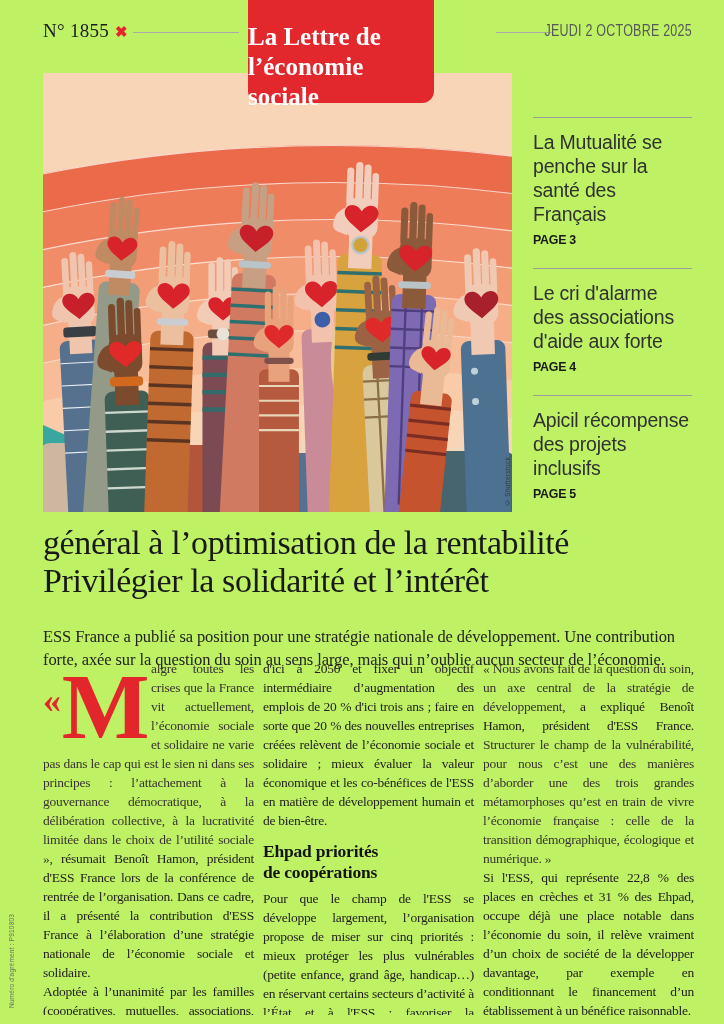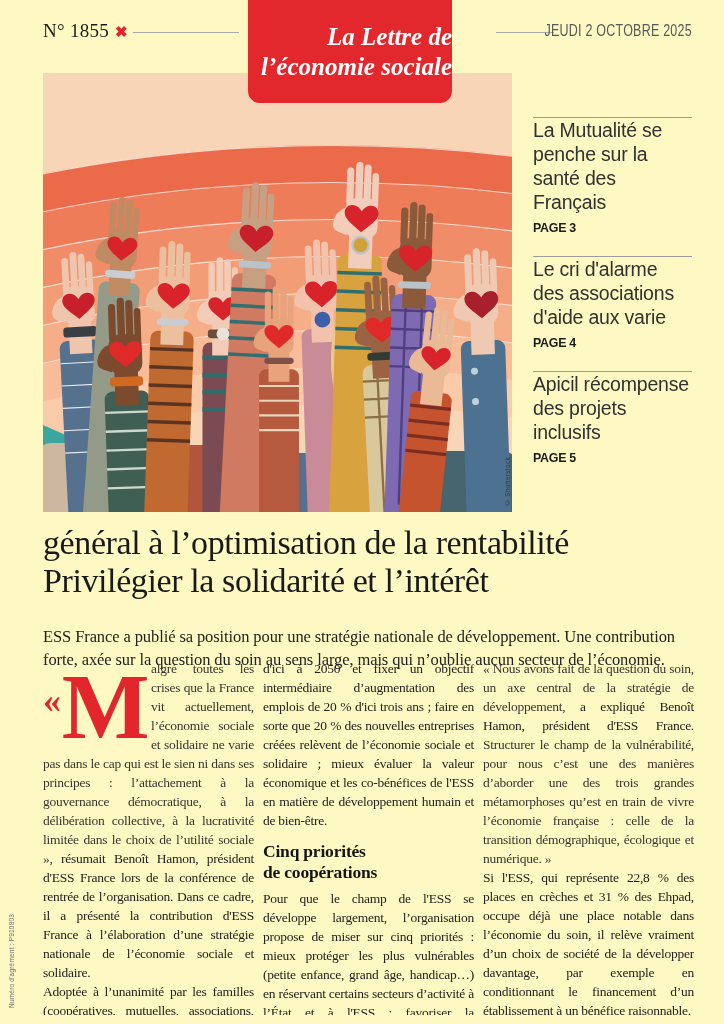--- a/index.html
+++ b/index.html
@@ -1,44 +1,44 @@
 <!DOCTYPE html>
 <html lang="fr"><head>
 <meta charset="utf-8">
 <style>
   html,body{margin:0;padding:0;background:#e8e8e8;}
-  .page{position:relative;width:724px;height:1024px;background:#fef9c3;overflow:hidden;
+  .page{position:relative;width:724px;height:1024px;background:#bef264;overflow:hidden;
         font-family:"Liberation Serif",serif;color:#1e1c1b;}
 
   
   .issue{position:absolute;left:43px;top:20px;font-size:19px;color:#1a1a1a;letter-spacing:.3px;}
   .red-x{position:absolute;left:115px;top:23px;color:#e2262b;font-size:15px;font-weight:bold;
          font-family:"Liberation Sans",sans-serif;}
   .dash-left{position:absolute;left:133px;top:32px;width:106px;height:0;border-top:1px solid #aaa;}
   .dash-right{position:absolute;left:496px;top:32px;width:58px;height:0;border-top:1px solid #aaa;}
-  .masthead-box{position:absolute;left:248px;top:0;width:204px;height:103px;background:#e2272d;
-        border-radius:0 0 12px 12px;z-index:5;text-align:right;color:#fff;
-        font-weight:bold;font-size:25px;line-height:30px;padding-top:0;box-sizing:border-box;font-style:italic;}
+  .masthead-box{position:absolute;left:248px;top:0;width:186px;height:103px;background:#e2272d;
+        border-radius:0 0 12px 12px;z-index:5;text-align:left;color:#fff;
+        font-weight:bold;font-size:25px;line-height:30px;padding-top:0;box-sizing:border-box;}
   .masthead-box .inner{margin-top:22px;}
   .masthead-box span{display:block;}
   .issue-date{position:absolute;right:32px;top:22px;font-family:"Liberation Sans",sans-serif;
         font-size:16px;color:#57585a;transform:scaleX(.78);transform-origin:100% 50%;
         white-space:nowrap;letter-spacing:.3px;}
 
   
   .illo{position:absolute;left:43px;top:73px;width:469px;height:439px;overflow:hidden;}
   .illo svg{display:block;}
   .credit{position:absolute;right:1px;bottom:6px;font-family:"Liberation Sans",sans-serif;
         font-size:6.5px;color:#2e2e2e;writing-mode:vertical-rl;transform:rotate(180deg);
         letter-spacing:.3px;opacity:.85;}
 
   
   .sidebar{position:absolute;left:533px;top:117px;width:159px;
         font-family:"Liberation Sans",sans-serif;color:#313131;}
-  .teaser{border-top:1px solid #9c9c9c;margin-bottom:21px;}
+  .teaser{border-top:1px solid #9c9c9c;padding-top:12px;margin-bottom:21px;}
   .teaser .t-title{font-size:19.5px;line-height:24px;letter-spacing:-.2px;}
   .teaser .t-page{margin-top:6px;font-size:13.5px;font-weight:bold;color:#1a1a1a;
         letter-spacing:-.3px;transform:scaleX(.92);transform-origin:0 50%;}
 
   
   .headline{position:absolute;left:43px;top:524px;width:660px;font-size:34px;line-height:38px;
         color:#191919;letter-spacing:-.4px;}
   .headline span{display:block;}
   .lede{position:absolute;left:43px;top:626px;width:656px;font-size:16.5px;line-height:22.5px;
         color:#242220;letter-spacing:-.1px;}
@@ -270,21 +270,21 @@
     </svg>
     <div class="credit">© Shutterstock</div>
   </div>
 
   <div class="sidebar">
     <div class="teaser">
       <div class="t-title">La Mutualité se penche sur la santé des Français</div>
       <div class="t-page">PAGE 3</div>
     </div>
     <div class="teaser">
-      <div class="t-title">Le cri d'alarme des associations d'aide aux varie</div>
+      <div class="t-title">Le cri d'alarme des associations d'aide aux forte</div>
       <div class="t-page">PAGE 4</div>
     </div>
     <div class="teaser">
       <div class="t-title">Apicil récompense des projets inclusifs</div>
       <div class="t-page">PAGE 5</div>
     </div>
   </div>
 
   <h1 class="headline" style="margin:0;font-weight:normal;">
     <span>général à l’optimisation de la rentabilité</span>
@@ -298,21 +298,21 @@
         <span class="dropcap">
             <span class="dc-quote">«</span>
             <span class="dc-letter">M</span>
           </span><span class="ital">algré toutes les crises que la France vit actuellement, l’économie sociale et solidaire ne varie pas dans le cap qui est le sien ni dans ses principes : l’attachement à la gouvernance démocratique, à la délibération collective, à la lucrativité limitée dans le choix de l’utilité sociale », </span><span>résumait Benoît Hamon, président d'ESS France lors de la conférence de rentrée de l’organisation. Dans ce cadre, il a présenté la contribution d'ESS France à l’élaboration d’une stratégie nationale de l’économie sociale et solidaire.</span>
       </p>
       <p>Adoptée à l’unanimité par les familles (coopératives, mutuelles, associations, fondations, entreprises sociales) de l'ESS, elle formule des objectifs ambitieux : doubler la part de l'ESS dans l’économie</p>
     </div>
     <div class="col">
       <p>d'ici à 2050 et fixer un objectif intermédiaire d’augmentation des emplois de 20 % d'ici trois ans ; faire en sorte que 20 % des nouvelles entreprises créées relèvent de l’économie sociale et solidaire ; mieux évaluer la valeur économique et les co-bénéfices de l'ESS en matière de développement humain et de bien-être.</p>
       <p class="subhead">
-        <span>Cinq priorités</span>
+        <span>Ehpad priorités</span>
         <span>de coopérations</span>
       </p>
       <p>Pour que le champ de l'ESS se développe largement, l’organisation propose de miser sur cinq priorités : mieux protéger les plus vulnérables (petite enfance, grand âge, handicap…) en réservant certains secteurs d’activité à l’État et à l'ESS ; favoriser la transformation, la reprise et la transmission des entreprises vers l'ESS ; améliorer l’accompagnement des porteurs de projet dans ce secteur</p>
     </div>
     <div class="col">
       <p>
         <span class="ital">« Nous avons fait de la question du soin, un axe central de la stratégie de développement, </span><span>a expliqué Benoît Hamon, président d'ESS France. </span><span class="ital">Structurer le champ de la vulnérabilité, pour nous c’est une des manières d’aborder une des trois grandes métamorphoses qu’est en train de vivre l’économie française : celle de la transition démographique, écologique et numérique. »</span>
       </p>
       <p>
         <span>Si l'ESS, qui représente 22,8 % des places en crèches et 31 % des Ehpad, occupe déjà une place notable dans l’économie du soin, il relève vraiment d’un choix de société de la développer davantage, par exemple en conditionnant le financement d’un établissement à un bénéfice raisonnable. </span>

